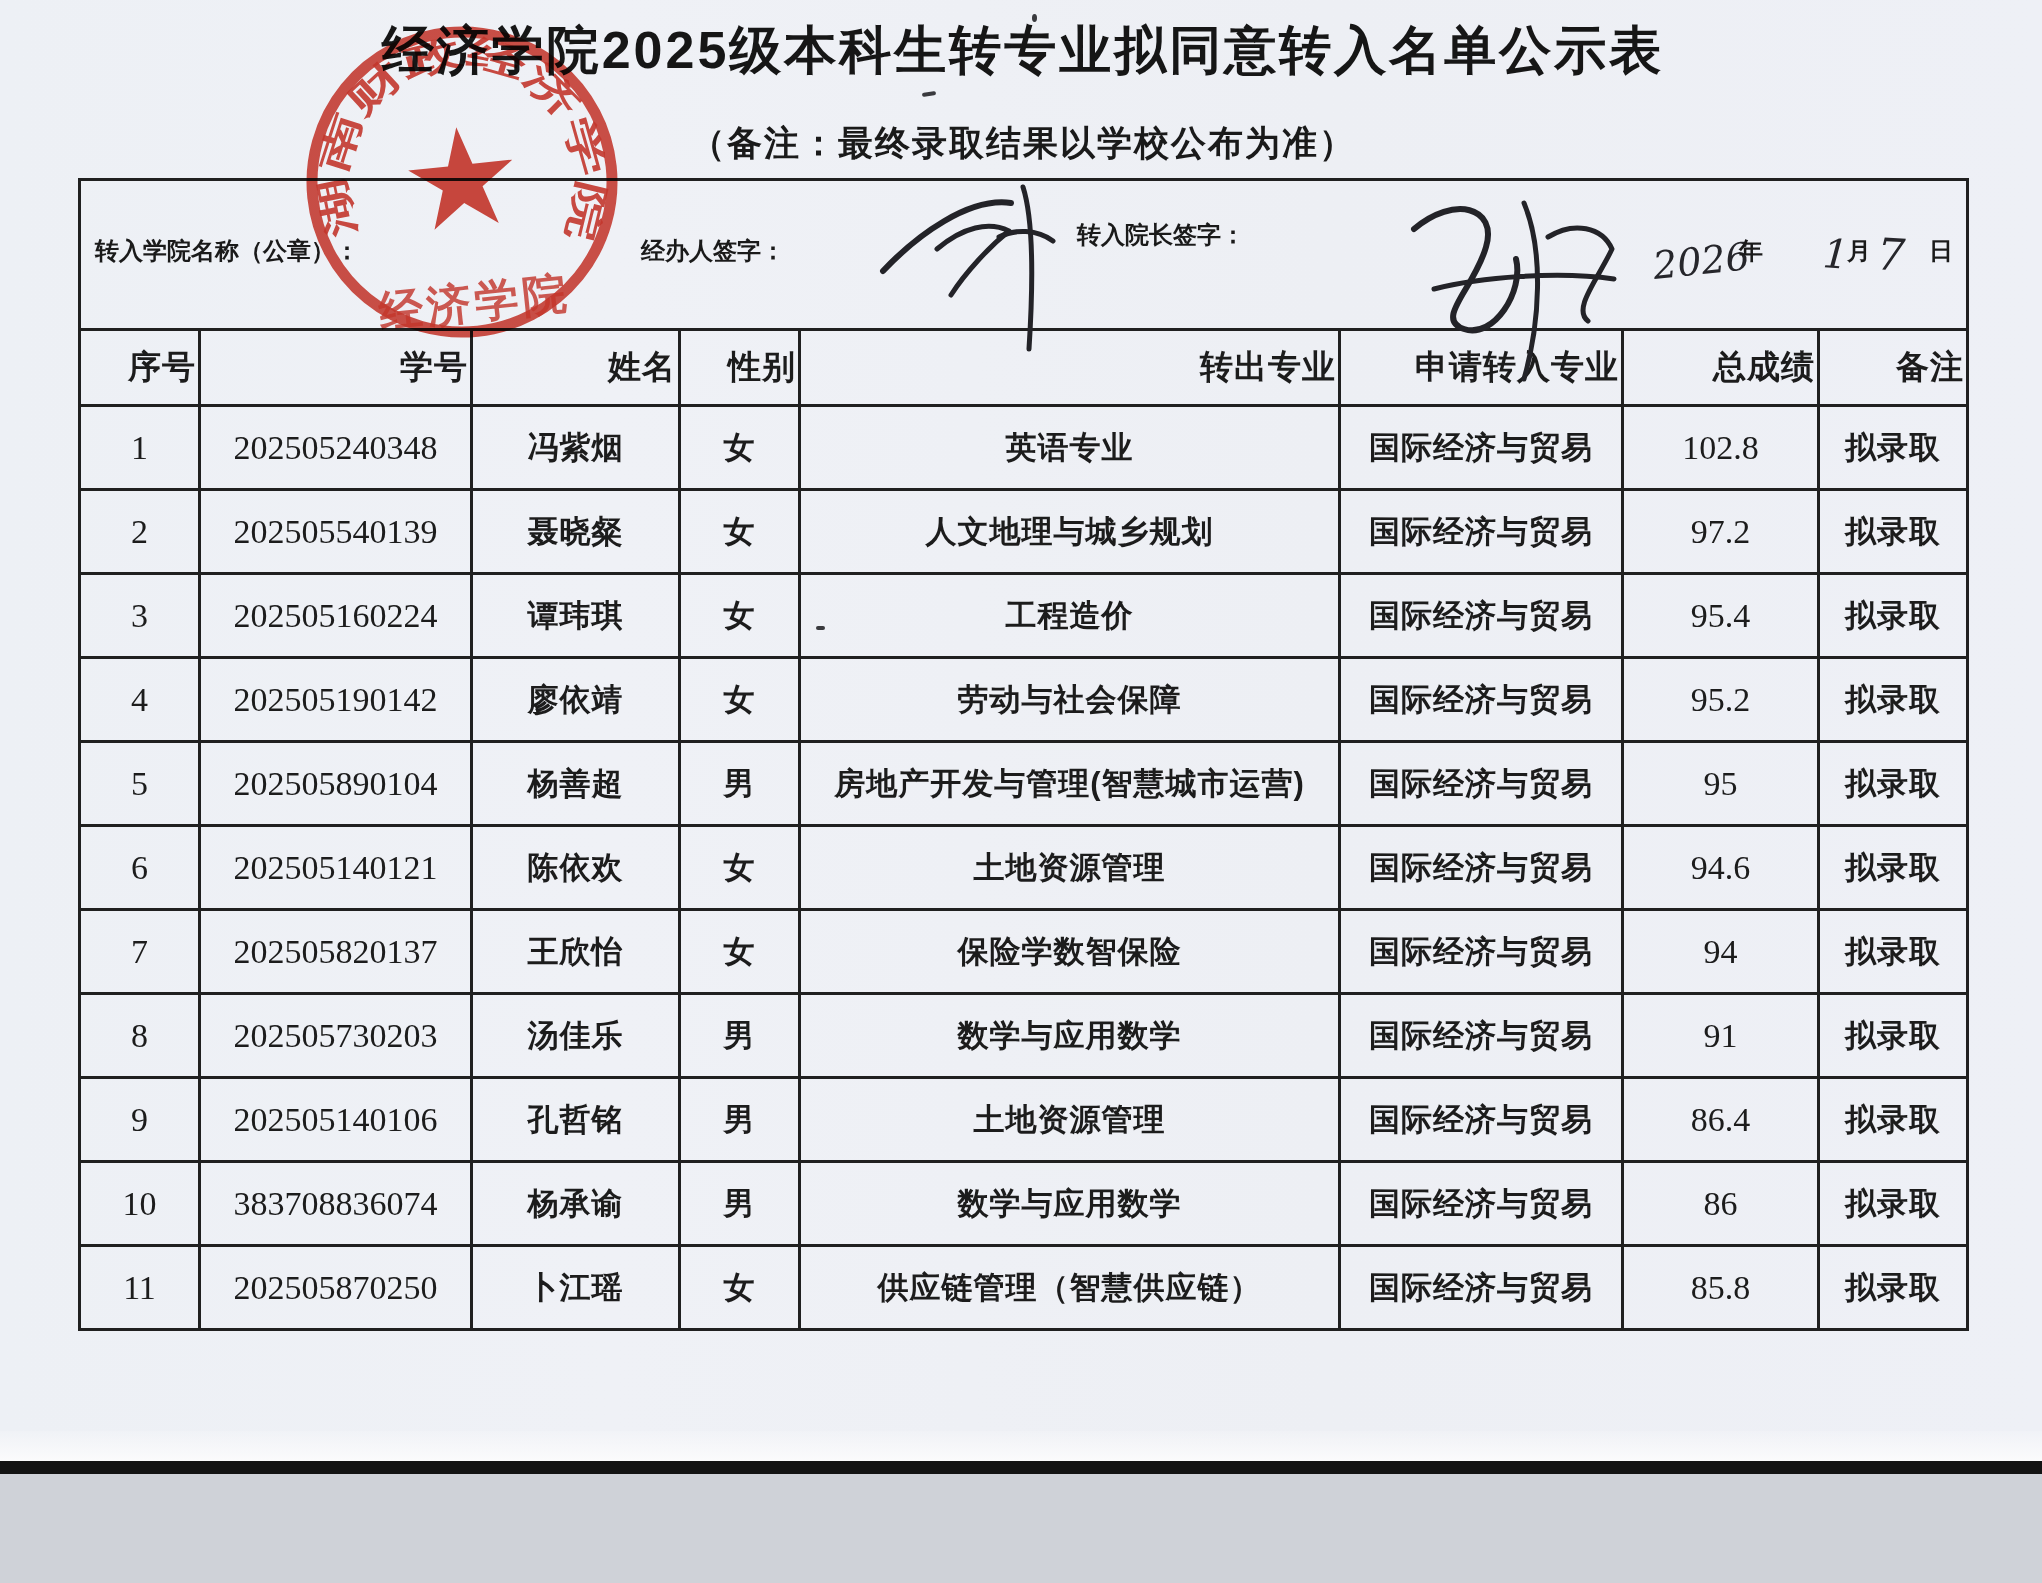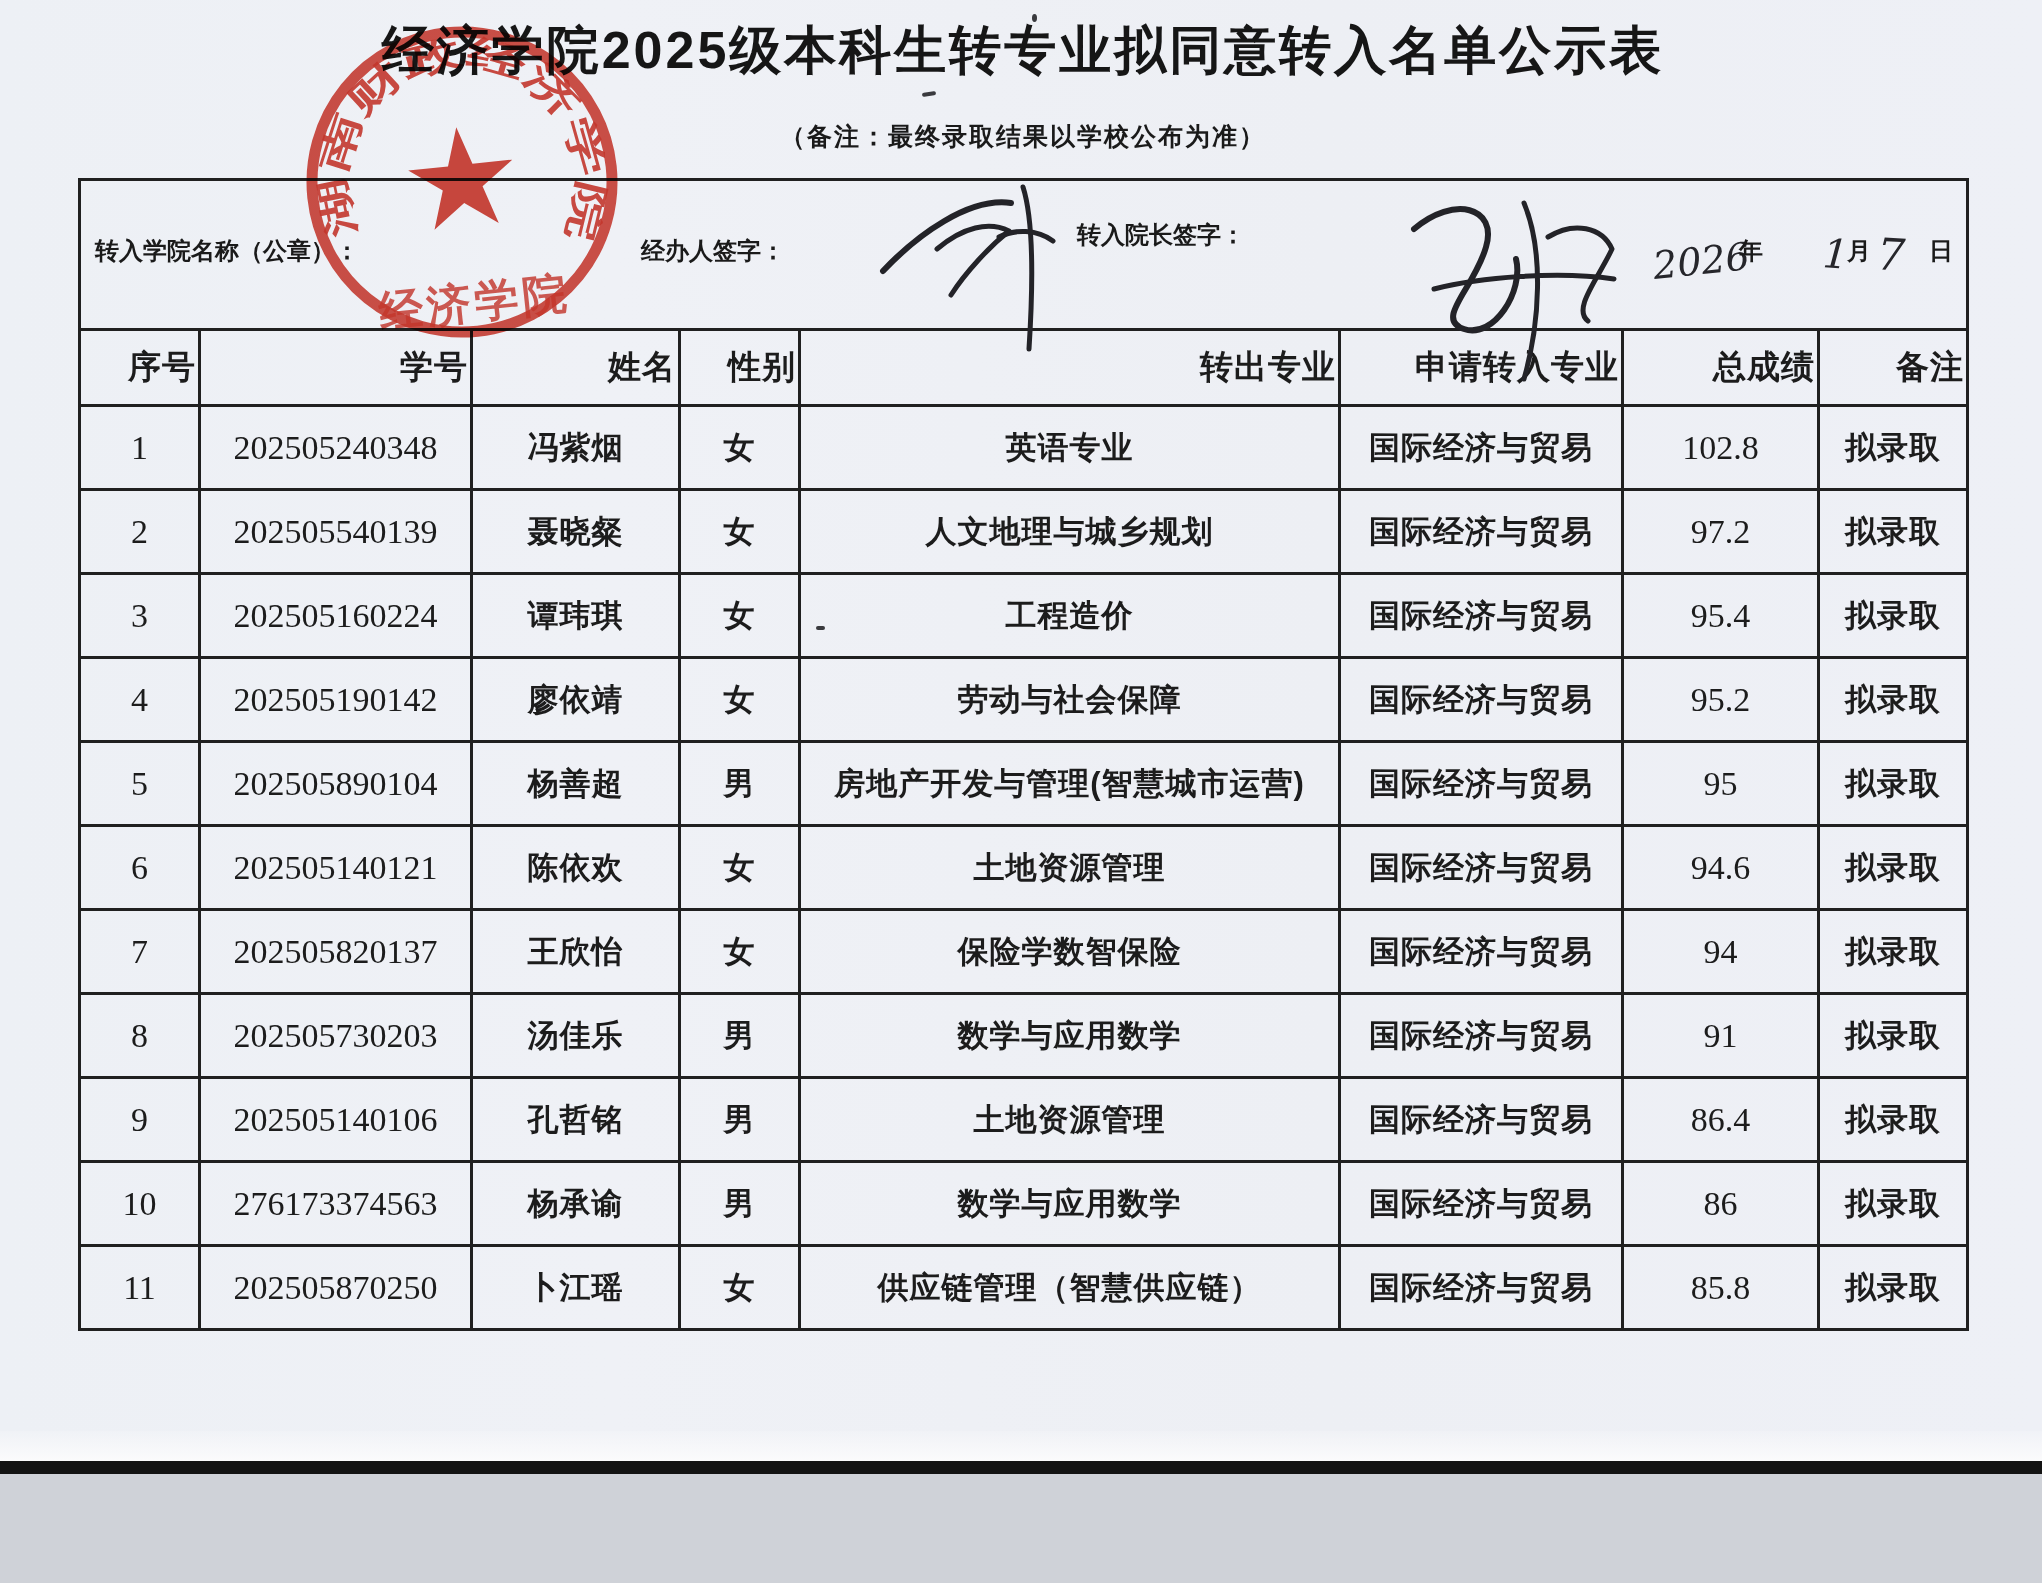--- a/index.html
+++ b/index.html
@@ -12,21 +12,21 @@
     font-family:"Liberation Sans", sans-serif;
     overflow:hidden;
   }
   .doc-title {
     position:absolute; left:80px; top:16px; width:1886px;
     text-align:center; font-size:52px; font-weight:bold; letter-spacing:3px;
     color:#161616;
   }
   .doc-subtitle {
     position:absolute; left:80px; top:120px; width:1886px;
-    text-align:center; font-size:25px; font-weight:bold; letter-spacing:2px;
+    text-align:center; font-size:35px; font-weight:bold; letter-spacing:2px;
     color:#1a1a1a;
   }
   table.main {
     position:absolute; left:78px; top:178px; width:1888px;
     border-collapse:collapse; table-layout:fixed;
   }
   table.main td, table.main th {
     border:3px solid #202020;
     text-align:center; vertical-align:middle;
     overflow:visible;
@@ -204,21 +204,21 @@
       <td class="num">202505140106</td>
       <td>孔哲铭</td>
       <td>男</td>
       <td>土地资源管理</td>
       <td>国际经济与贸易</td>
       <td class="num">86.4</td>
       <td>拟录取</td>
     </tr>
         <tr class="data-row">
       <td class="num">10</td>
-      <td class="num">276173374563</td>
+      <td class="num">383708836074</td>
       <td>杨承谕</td>
       <td>男</td>
       <td>数学与应用数学</td>
       <td>国际经济与贸易</td>
       <td class="num">86</td>
       <td>拟录取</td>
     </tr>
         <tr class="data-row">
       <td class="num">11</td>
       <td class="num">202505870250</td>

